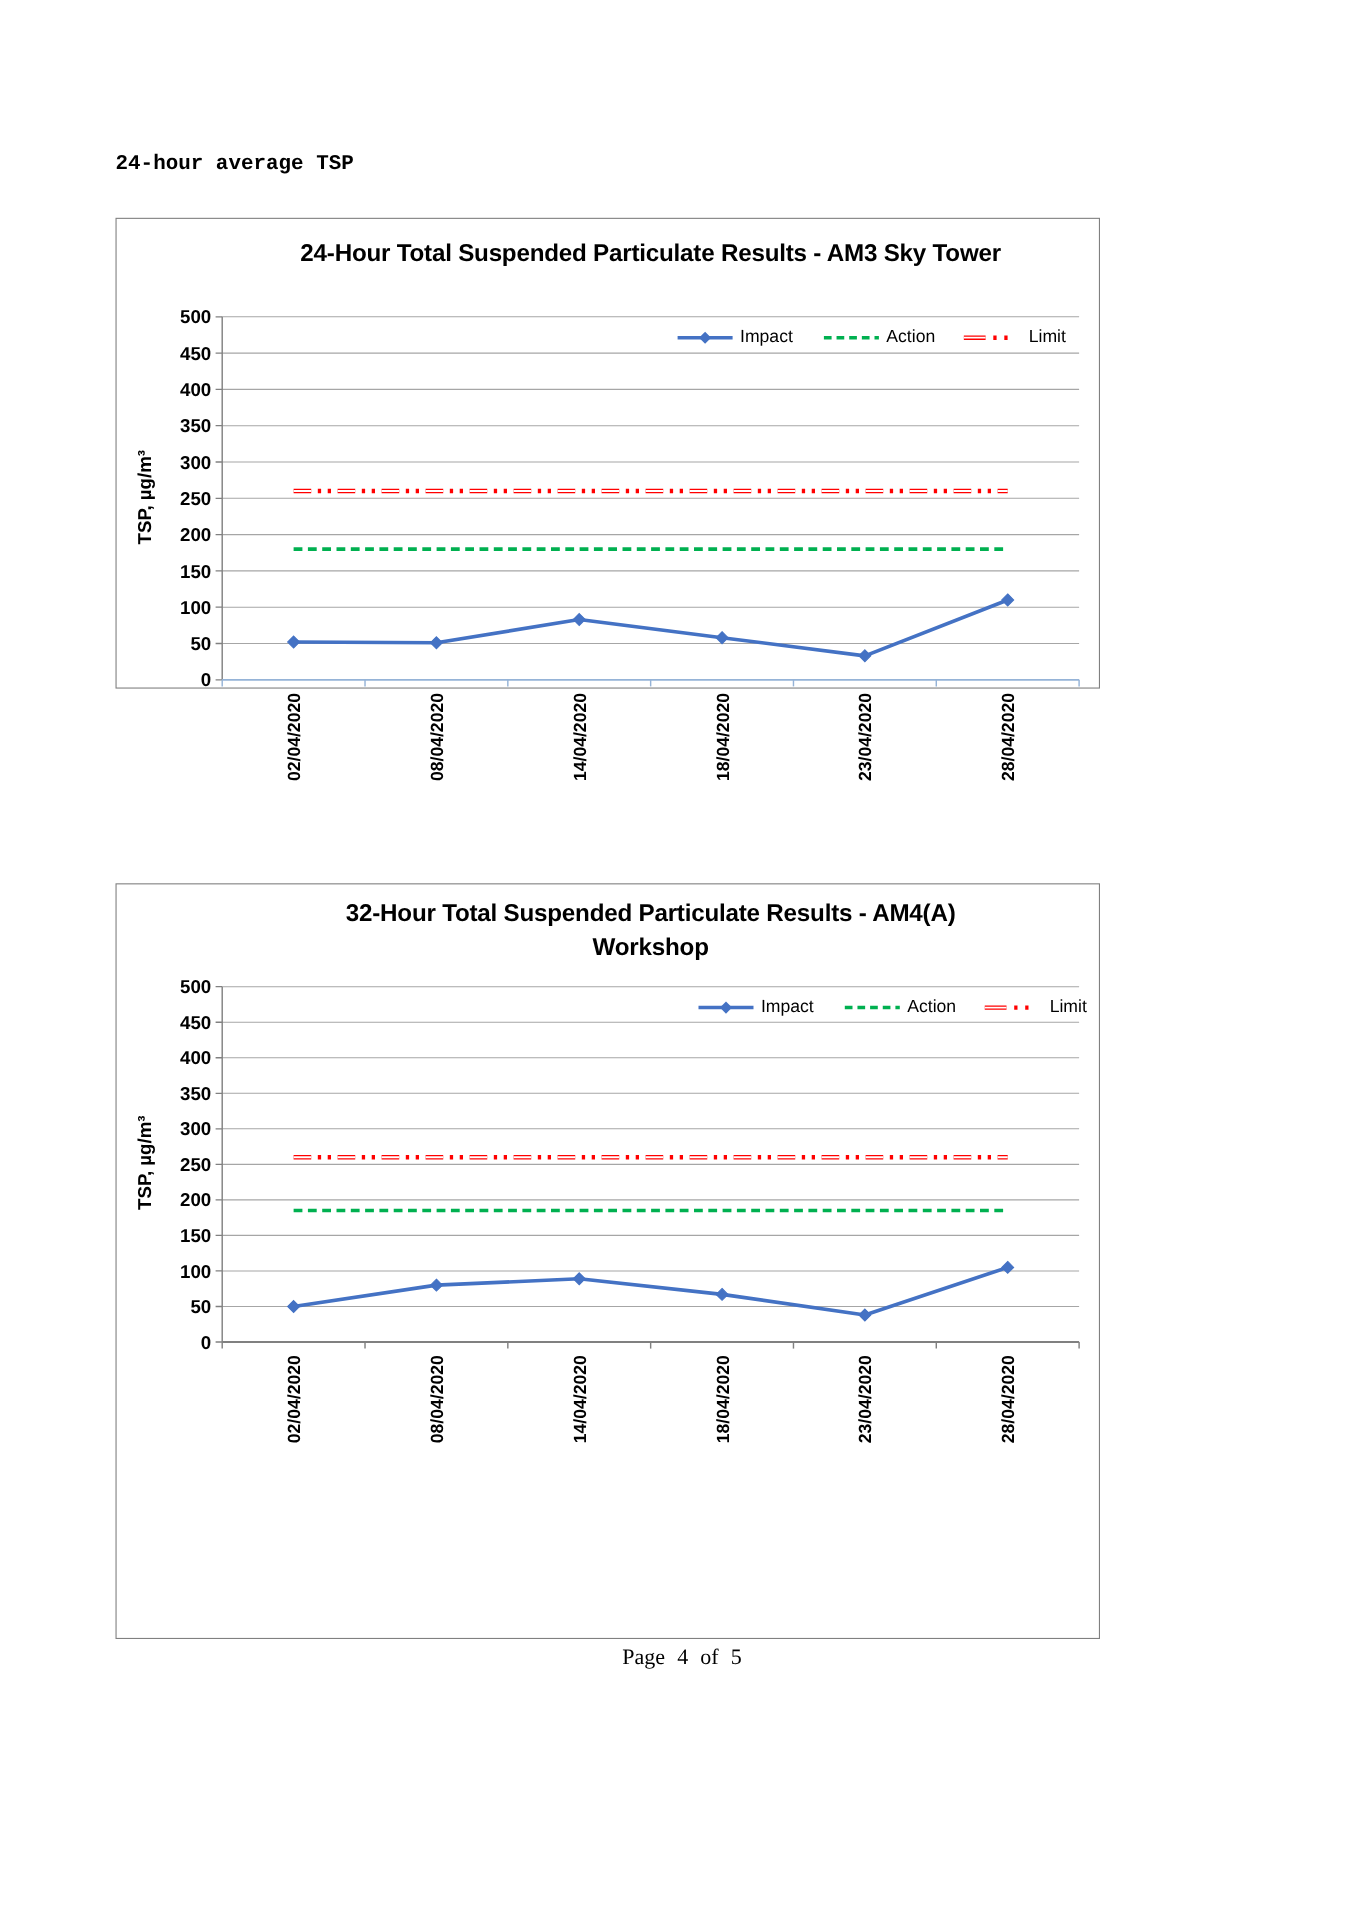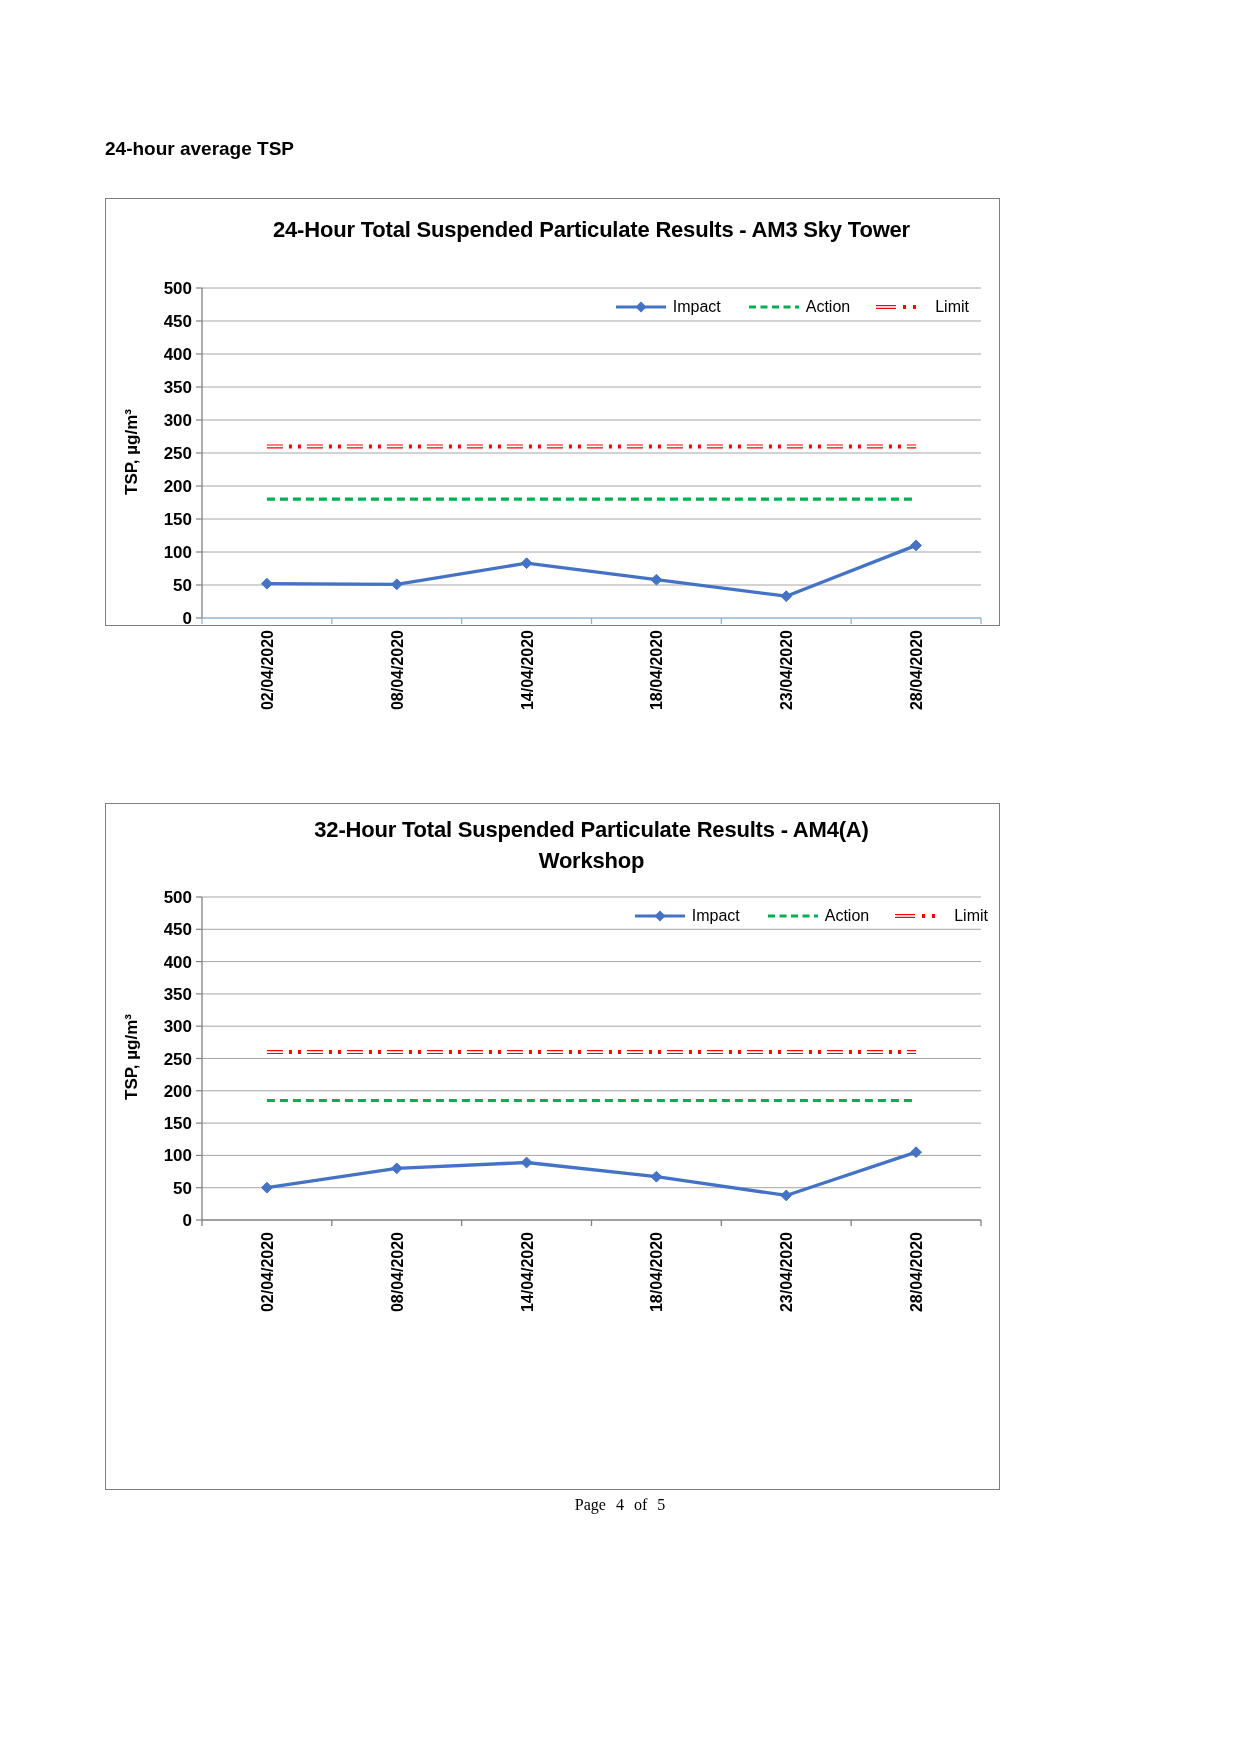--- a/index.html
+++ b/index.html
@@ -3,21 +3,21 @@
 <meta charset="utf-8">
 <style>
   html,body{margin:0;padding:0;}
   body{
     width:1240px;height:1754px;background:#ffffff;position:relative;
     font-family:"Liberation Sans",sans-serif;color:#000;
   }
   .page{position:absolute;inset:0;}
   .page-heading{
     position:absolute;left:105px;top:138px;
-    font-family:Liberation Sans, sans-serif;font-weight:bold;font-size:19px;
+    font-family:Liberation Mono, monospace;font-weight:bold;font-size:19px;
     white-space:nowrap;
   }
   .chart-box{
     position:absolute;left:105px;width:895px;background:#fff;
     border:1px solid #808080;box-sizing:border-box;
   }
   .chart-title{
     position:absolute;left:96px;width:779px;text-align:center;
     font-weight:bold;font-size:22px;letter-spacing:-0.2px;
   }
@@ -28,21 +28,21 @@
     transform:rotate(-90deg);transform-origin:center;
     font-weight:bold;font-size:17px;white-space:nowrap;
   }
   .legend{
     position:absolute;display:flex;align-items:center;gap:26px;
     background:transparent;
   }
   .legend-item{display:flex;align-items:center;gap:5px;font-size:16px;}
   .page-footer{
     position:absolute;left:0;top:1496px;width:1240px;text-align:center;
-    font-family:"Liberation Serif",serif;font-size:16px;word-spacing:6px;
+    font-family:"Liberation Serif",serif;font-size:20px;word-spacing:6px;
   }
   svg text{fill:#000;font-family:"Liberation Sans",sans-serif;}
   .ytick{font-size:17px;font-weight:600;}
   .xtick{font-size:16px;font-weight:600;}
 </style>
 </head>
 <body>
 
 <div class="page">
   <div class="page-heading">24-hour average TSP</div>

